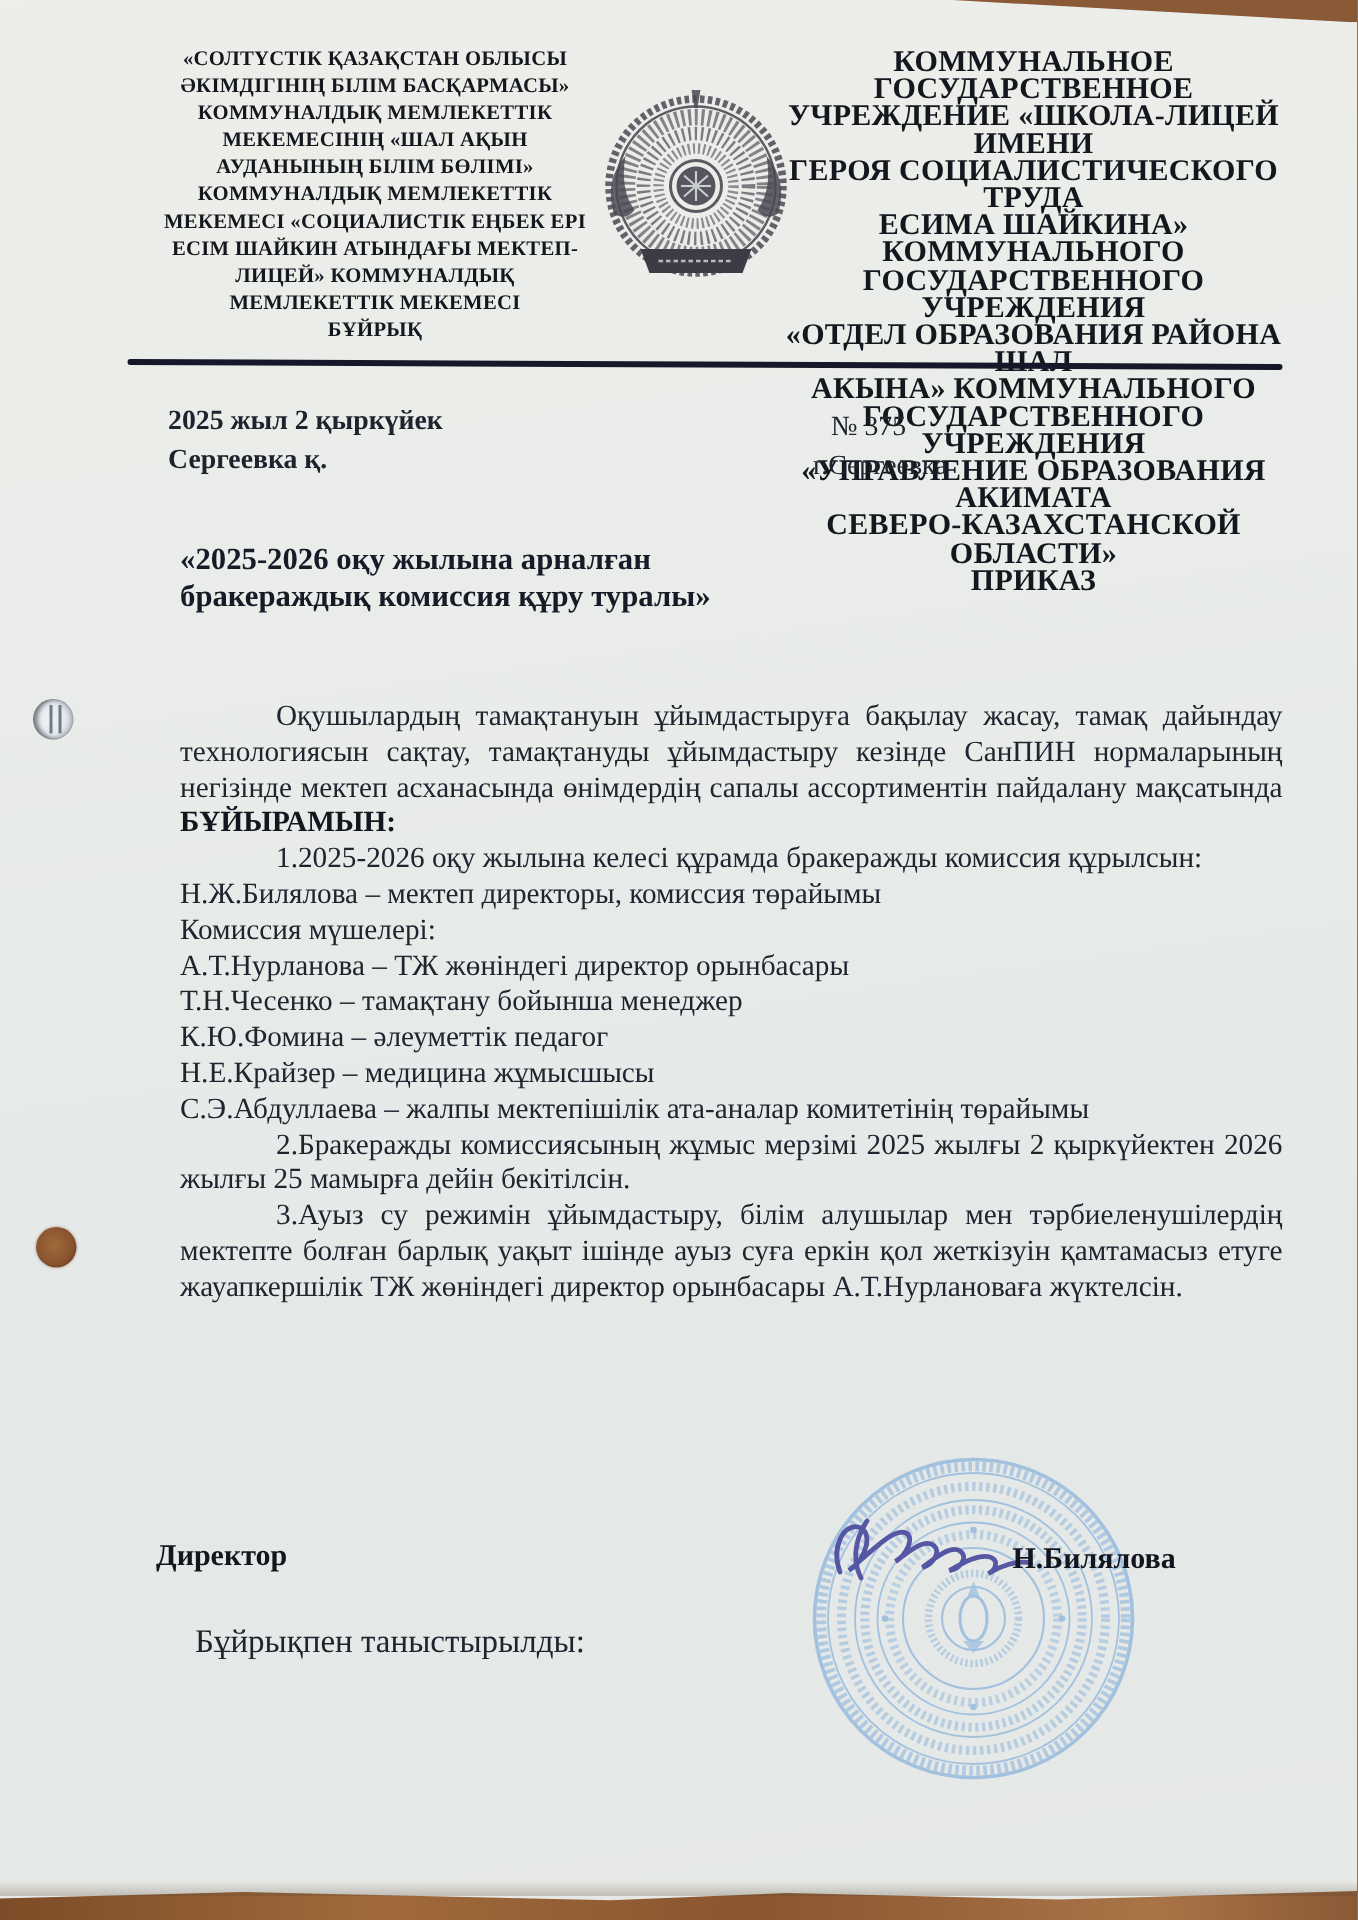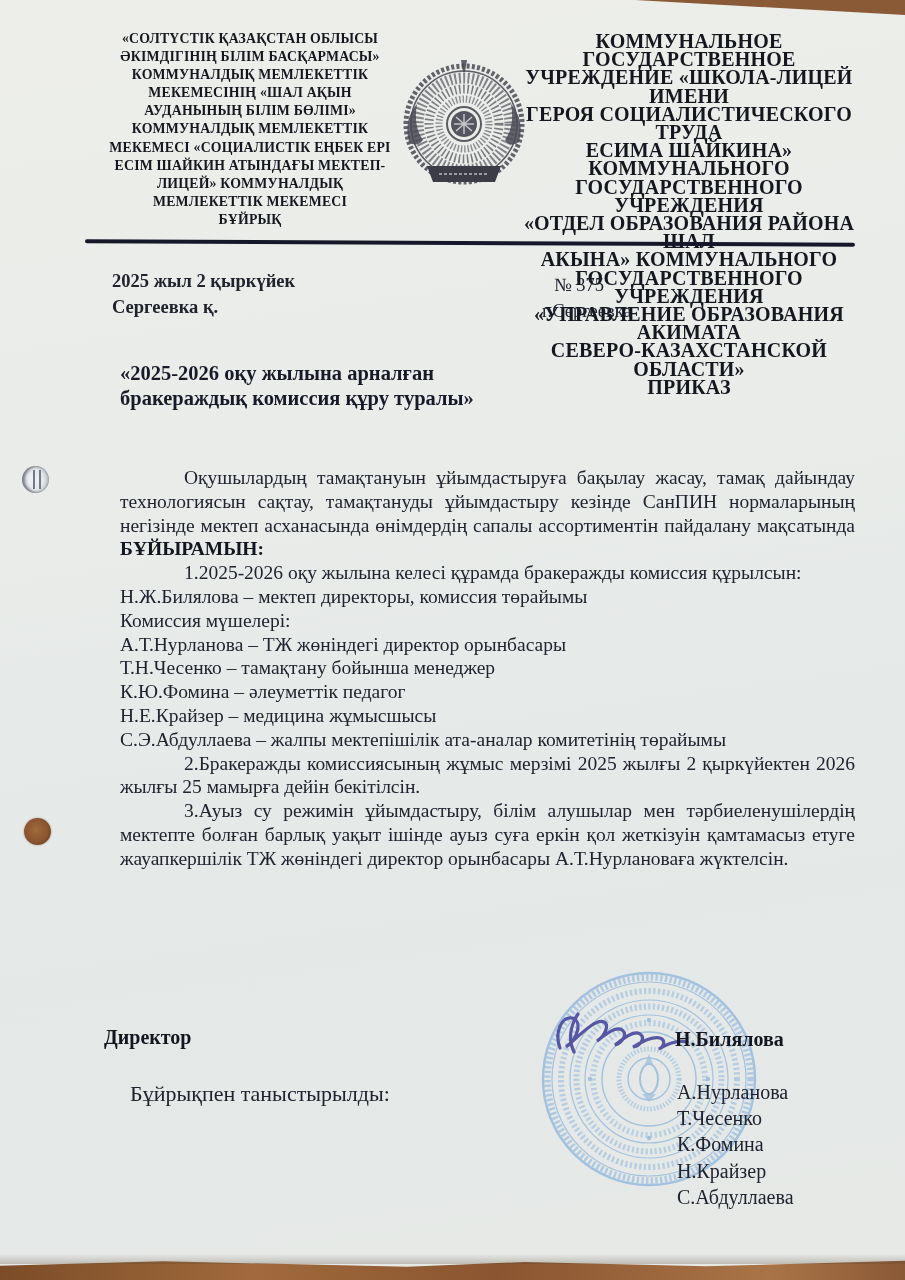--- a/index.html
+++ b/index.html
@@ -214,21 +214,14 @@
         <path d="M8,38 C2,22 10,6 20,8 C30,10 27,28 14,37 C28,25 44,8 52,12 C58,15 52,27 45,31 C54,24 64,16 70,20 C76,24 70,33 63,35 C72,28 82,20 88,24 C94,28 88,36 81,37 C90,32 100,26 108,28 C114,30 112,37 107,39 C115,34 126,30 135,32"></path>
         <path d="M26,4 C18,16 16,30 22,42"></path>
       </g>
     </svg>
   </div>
 
   <div class="sig-role">Директор</div>
   <div class="sig-name">Н.Билялова</div>
 
   <div class="ack-label">Бұйрықпен таныстырылды:</div>
-  <div class="ack-names">
-    <div>А.Нурланова</div>
-    <div>Т.Чесенко</div>
-    <div>К.Фомина</div>
-    <div>Н.Крайзер</div>
-    <div>С.Абдуллаева</div>
-  </div>
 
 </div>
 
 </body></html>

